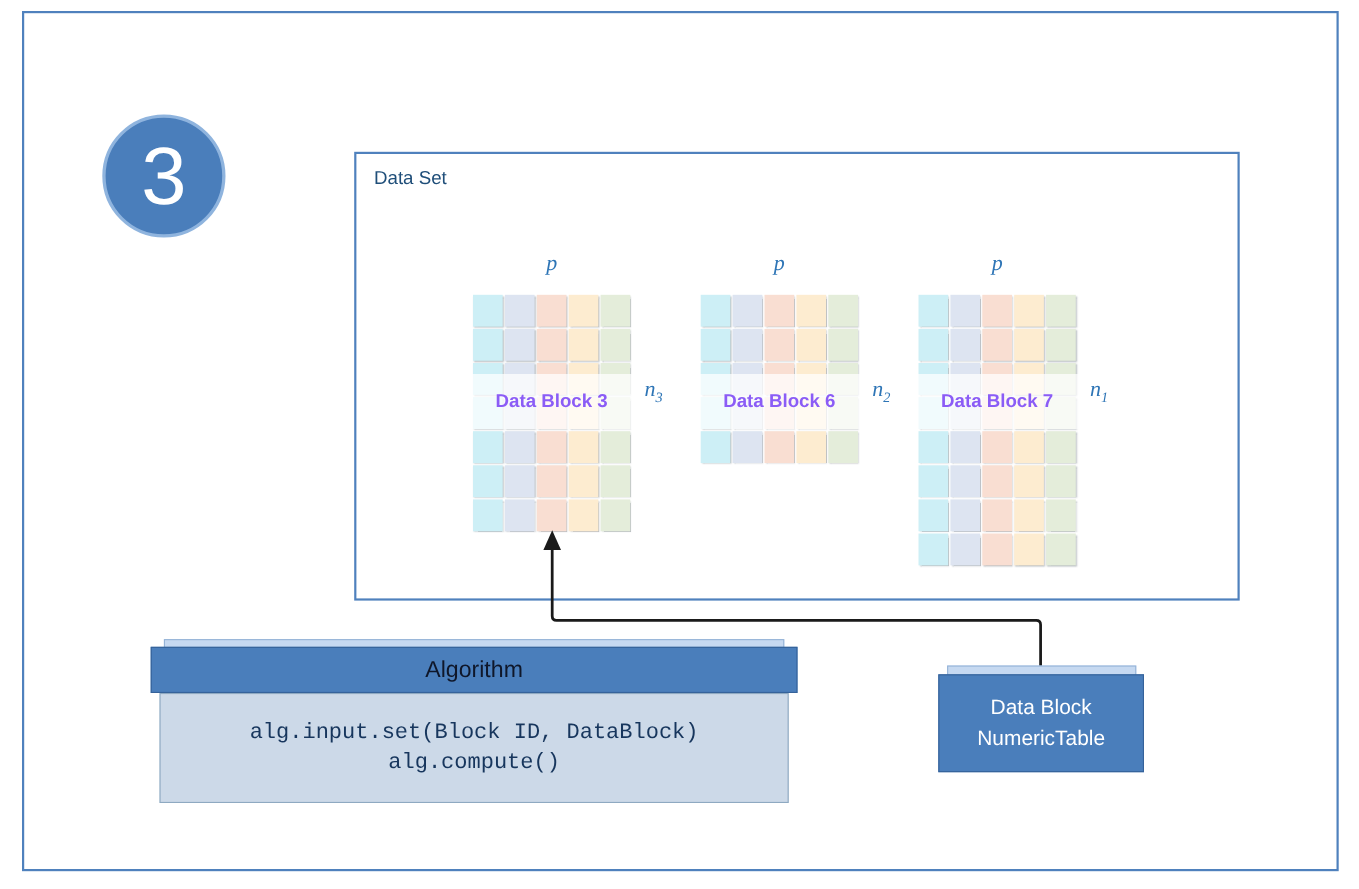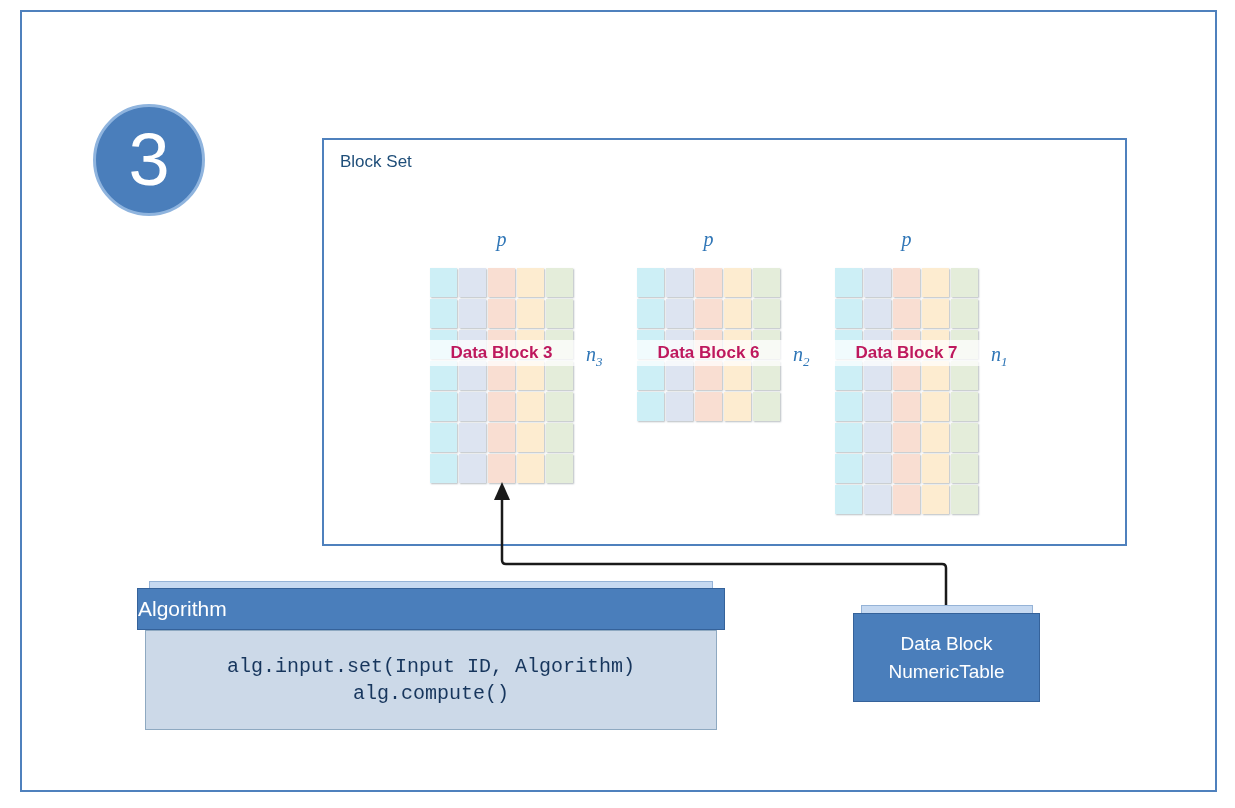--- a/index.html
+++ b/index.html
@@ -58,24 +58,24 @@
     display: grid;
     grid-template-columns: repeat(5, 27px);
     gap: 2px;
   }
   .cell {
     width: 27px; height: 29px;
     box-shadow: 1px 1px 1.5px rgba(100,110,120,0.45);
   }
   .block-label {
     position: absolute; top: 72px; left: -3px; right: -3px;
-    padding: 3px 0;
+    padding: 15px 0;
     text-align: center;
     background: rgba(255,255,255,0.72);
-    font-weight: bold; font-size: 17px; color: #be185d;
+    font-weight: bold; font-size: 17px; color: #8b5cf6;
     white-space: nowrap;
   }
   .n-label {
     position: absolute; top: 75px; left: 156px;
     font-family: "Liberation Serif", serif; font-style: italic;
     font-size: 20px; color: var(--label-blue, #2e75b6);
     white-space: nowrap;
   }
   .n-label sub { font-size: 13px; font-style: italic; }
 
@@ -93,22 +93,22 @@
     width: 564px; height: 24px;
     background: var(--light-blue, #c6d9f1);
     border: 1px solid #95b3d7;
     z-index: 8;
   }
   .algorithm-header {
     position: absolute; left: 137px; top: 588px;
     width: 588px; height: 42px;
     background: var(--accent-blue, #4a7ebb);
     border: 1px solid #35629a;
-    color: #ffffff;
-    display: flex; align-items: center; 
+    color: #0f172a;
+    display: flex; align-items: center; justify-content: center;
     font-size: 21px;
     z-index: 10;
   }
   .algorithm-body {
     position: absolute; left: 145px; top: 630px;
     width: 572px; height: 100px;
     background: var(--panel-blue, #ccd9e8);
     border: 1px solid #8ea9c1;
     display: flex; flex-direction: column; align-items: center; justify-content: center;
     gap: 4px;
@@ -142,21 +142,21 @@
 </head>
 <body>
 
 <div class="outer-frame"></div>
 
 <div class="step-badge">
   <span>3</span>
 </div>
 
 <div class="dataset-panel">
-  <div class="dataset-title">Block Set</div>
+  <div class="dataset-title">Data Set</div>
 </div>
 
 <div class="block block-3">
   <div class="p-label">p</div>
   <div class="grid">
       <div class="cell" style="background: rgb(205, 239, 246);"></div>
       <div class="cell" style="background: rgb(221, 228, 241);"></div>
       <div class="cell" style="background: rgb(249, 222, 210);"></div>
       <div class="cell" style="background: rgb(253, 236, 208);"></div>
       <div class="cell" style="background: rgb(228, 237, 218);"></div>
@@ -279,21 +279,21 @@
 <svg class="arrow-layer" viewBox="0 0 1235 808" xmlns="http://www.w3.org/2000/svg">
   <path d="M 946 612 L 946 568 Q 946 564 942 564 L 506 564 Q 502 564 502 560 L 502 496" fill="none" stroke="#1a1a1a" stroke-width="2.5" stroke-linecap="butt"></path>
   <polygon points="494,500 510,500 502,482" fill="#1a1a1a"></polygon>
 </svg>
 
 <div class="algorithm-backing"></div>
 <div class="algorithm-header">
   <span>Algorithm</span>
 </div>
 <div class="algorithm-body">
-  <div class="code-line">alg.input.set(Input ID, Algorithm)</div>
+  <div class="code-line">alg.input.set(Block ID, DataBlock)</div>
   <div class="code-line">alg.compute()</div>
 </div>
 
 <div class="numerictable-backing"></div>
 <div class="numerictable-box">
   <div>Data Block</div>
   <div>NumericTable</div>
 </div>
 
 </body></html>

